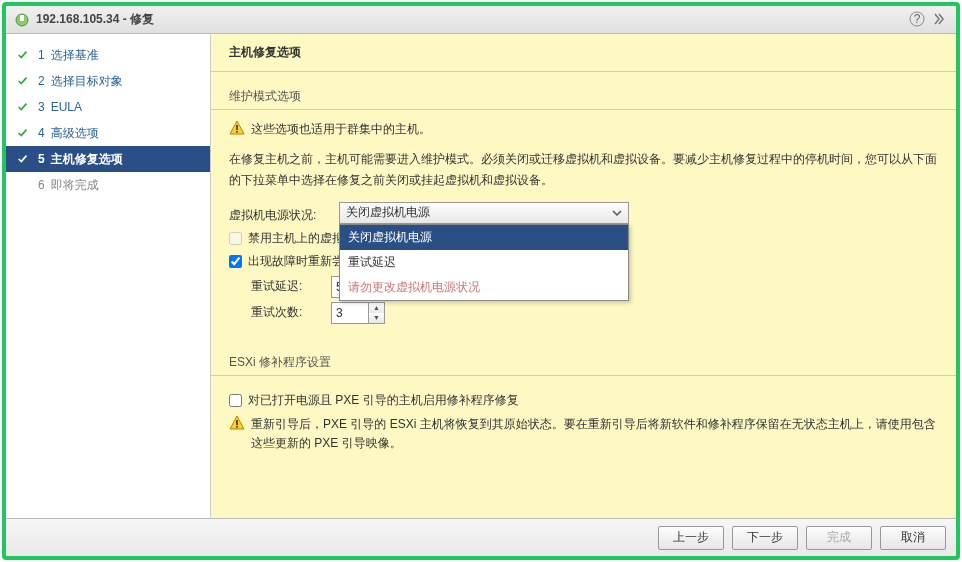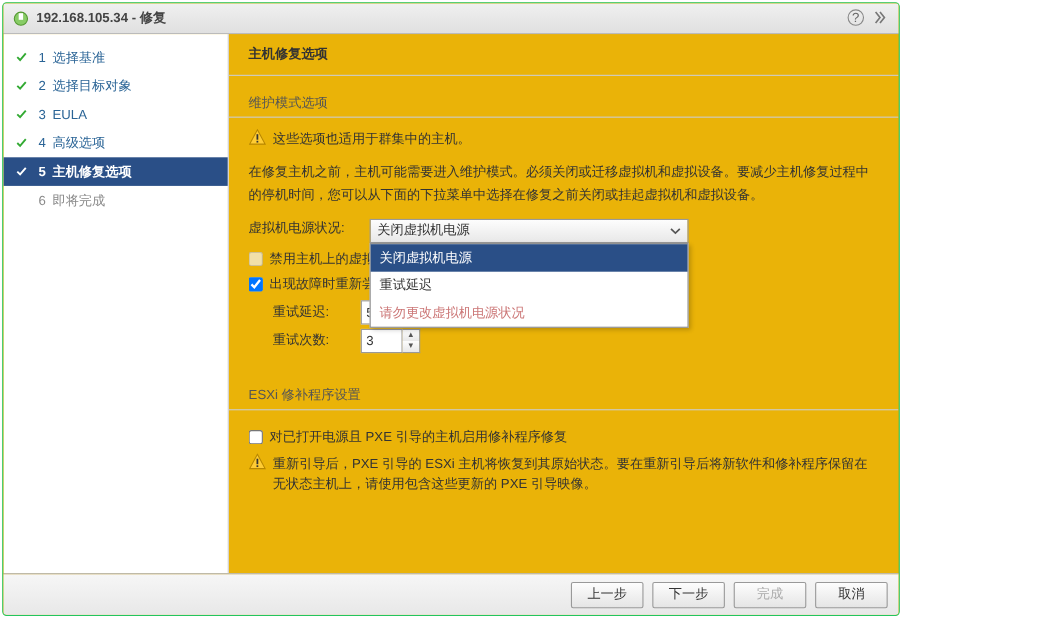--- a/index.html
+++ b/index.html
@@ -1,17 +1,17 @@
 <!DOCTYPE html>
 <html><head>
 <meta charset="utf-8">
 <style>
 *{box-sizing:border-box;margin:0;padding:0;font-family:Arial,"Microsoft YaHei",sans-serif;font-size:12px;color:#333}
 body{background:#fff;width:962px;height:562px;overflow:hidden}
-.dialog{width:816px;height:558px;margin:2px;border:1px solid #22c55e;border-radius:4px;background:#eab308;display:flex;flex-direction:column;overflow:hidden}
+.dialog{width:958px;height:558px;margin:2px;border:4px solid #22c55e;border-radius:4px;background:#fef9c3;display:flex;flex-direction:column;overflow:hidden}
 .titlebar{height:28px;background:linear-gradient(#f0f0f0,#e0e0e0);border-bottom:1px solid #bbb;display:flex;align-items:center;padding:0 8px}
 .title-icon{width:16px;height:16px;margin-right:6px}
 .title-text{flex:1;font-weight:bold;color:#444}
 .title-btn{width:18px;height:18px;margin-left:4px;text-align:center;line-height:16px;color:#666;cursor:pointer}
 .body{flex:1;display:flex;overflow:hidden}
 .sidebar{width:205px;border-right:1px solid #ccc;background:#fff;padding-top:8px}
 .step{display:flex;align-items:center;height:26px;padding:0 10px;color:#2a6496;cursor:pointer}
 .step .chk{width:14px;height:14px;margin-right:8px;display:flex;align-items:center;justify-content:center}
 .step .num{margin-right:6px;color:#2a6496}
 .step .lbl{color:#2a6496}
@@ -22,21 +22,21 @@
 .step.active .chk svg{display:block}
 .main{flex:1;overflow:auto}
 .section-header{padding:10px 18px 6px;border-bottom:1px solid #ccc}
 .section-header h2{font-size:12px;font-weight:bold;color:#333;margin-bottom:4px}
 .section-header p{color:#555}
 .group-title{padding:16px 18px 4px;border-bottom:1px solid #ccc;font-weight:normal;color:#555}
 .content{padding:10px 18px}
 .warn-row{display:flex;align-items:flex-start;margin-bottom:10px;line-height:1.6}
 .warn-icon{width:16px;height:16px;margin-right:6px;flex:none}
 .desc{line-height:1.7;color:#333;margin-bottom:12px}
-.form-row{display:flex;align-items:flex-start;margin-bottom:6px;position:relative}
+.form-row{display:flex;align-items:flex-end;margin-bottom:6px;position:relative}
 .form-label{width:110px;color:#333}
 .dropdown{position:relative;width:290px}
 .dd-btn{width:100%;height:22px;border:1px solid #999;background:linear-gradient(#fdfdfd,#e8e8e8);display:flex;align-items:center;padding:0 6px;cursor:pointer}
 .dd-btn span{flex:1;text-align:left}
 .dd-arrow{width:10px;height:10px}
 .dd-list{position:absolute;top:22px;left:0;width:100%;background:#fff;border:1px solid #888;box-shadow:2px 2px 4px rgba(0,0,0,.2);z-index:10}
 .dd-item{padding:4px 8px;cursor:pointer}
 .dd-item.sel{background:#2a4f87;color:#fff}
 .dd-item.disab{color:#c77}
 .chk-row{display:flex;align-items:center;margin:6px 0 6px 0}

